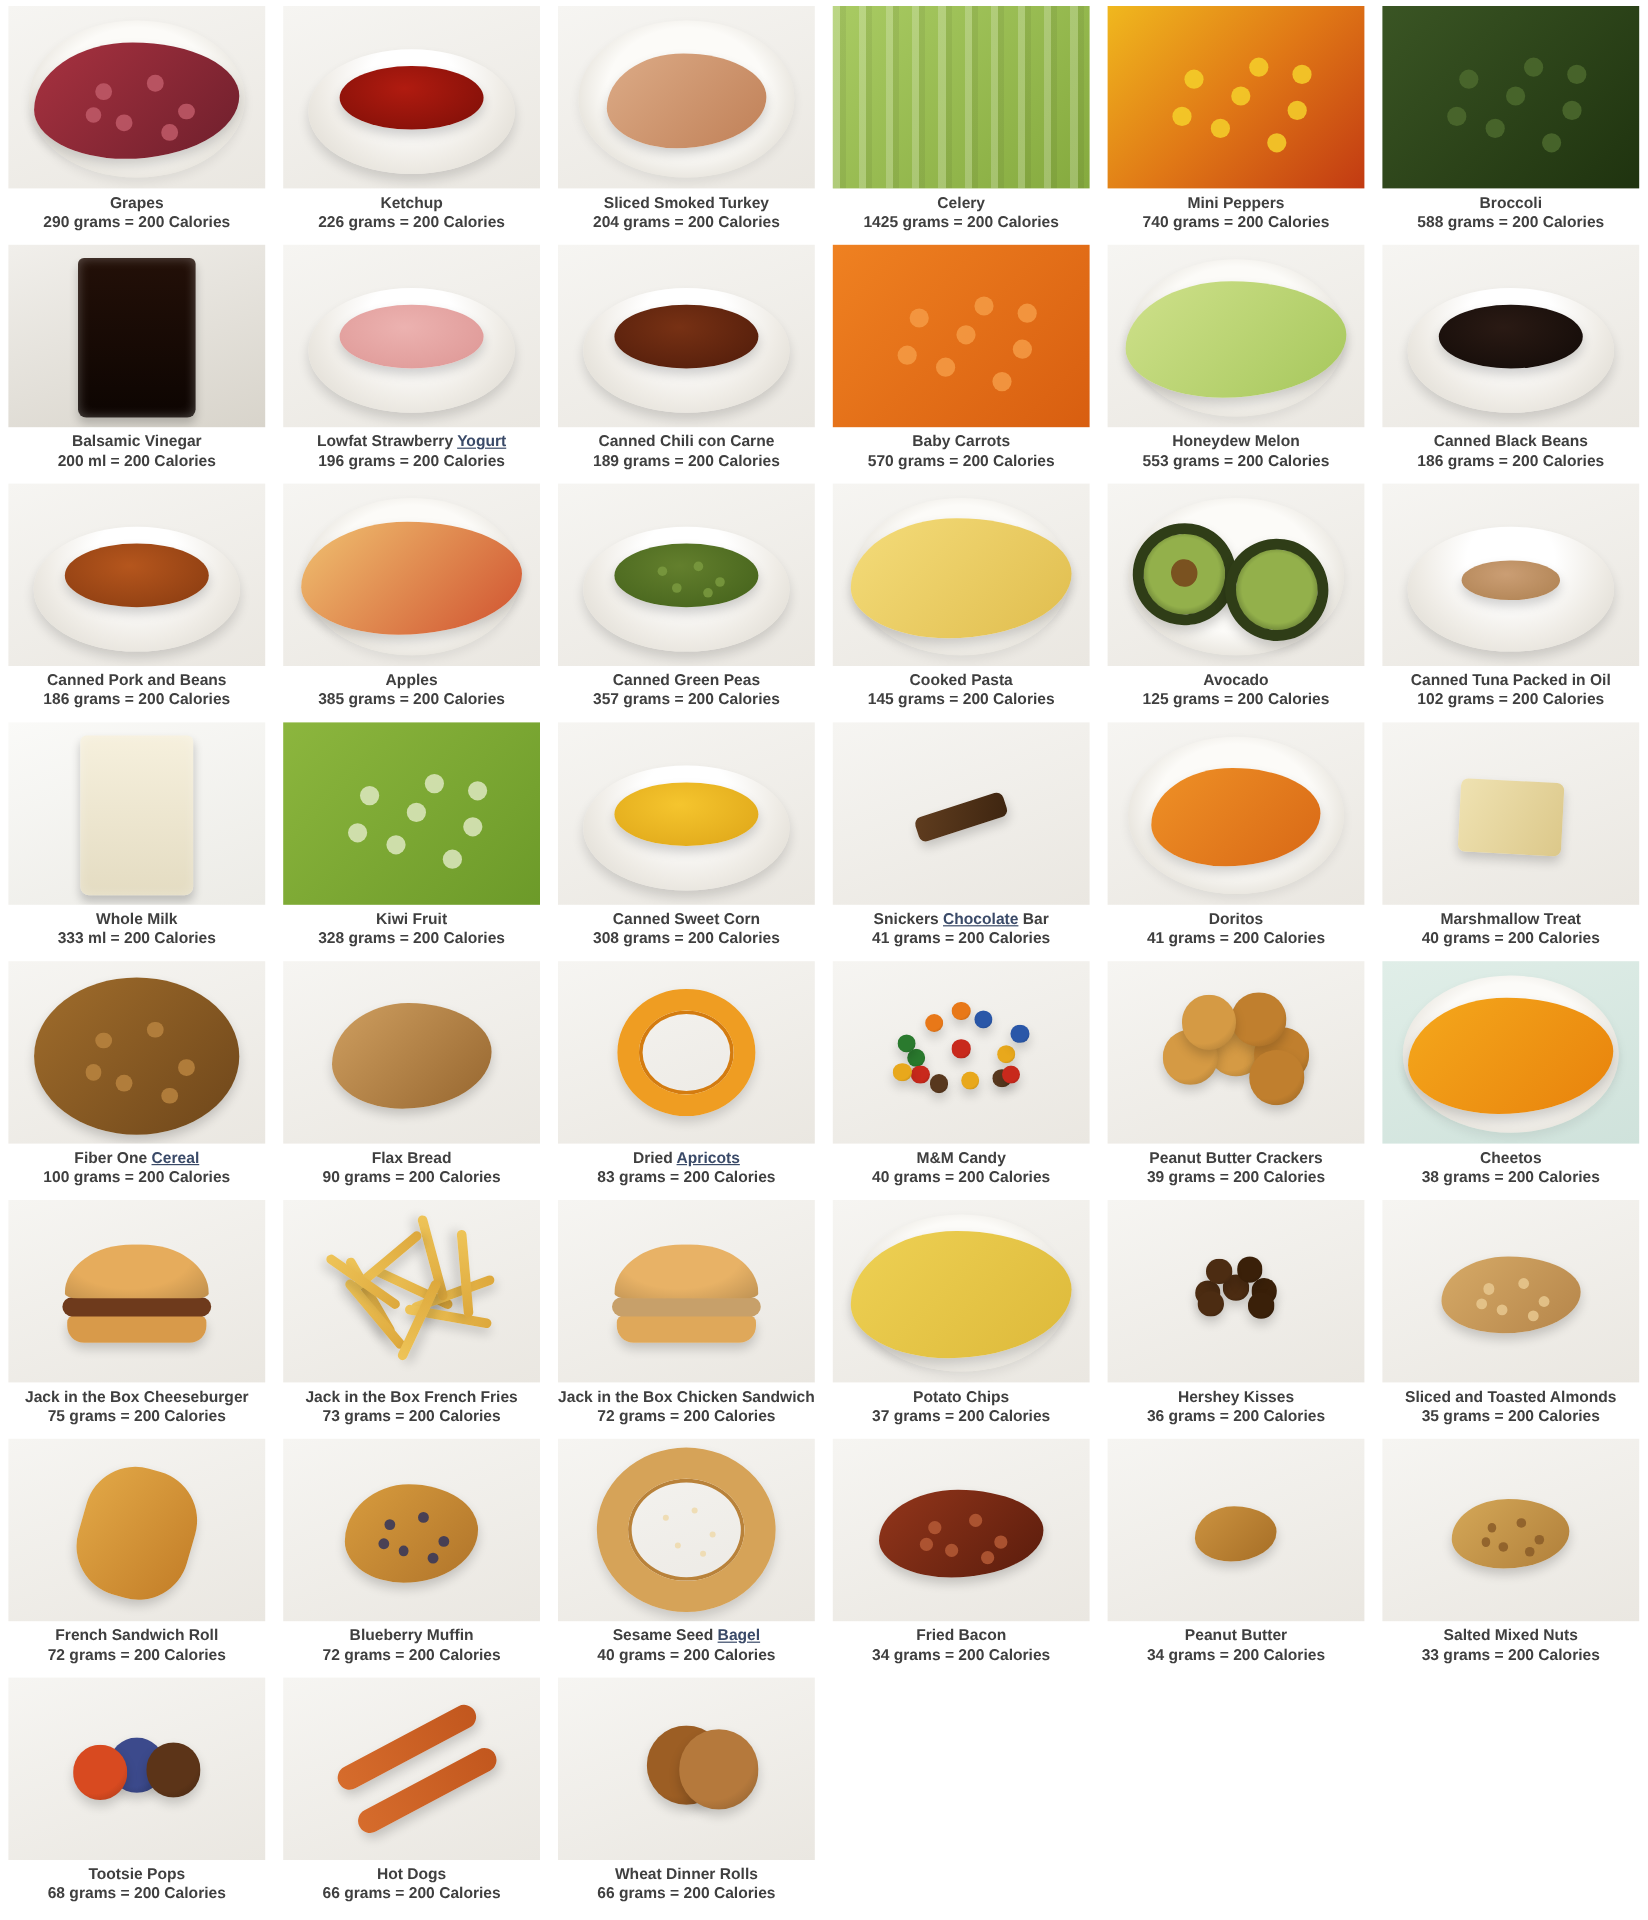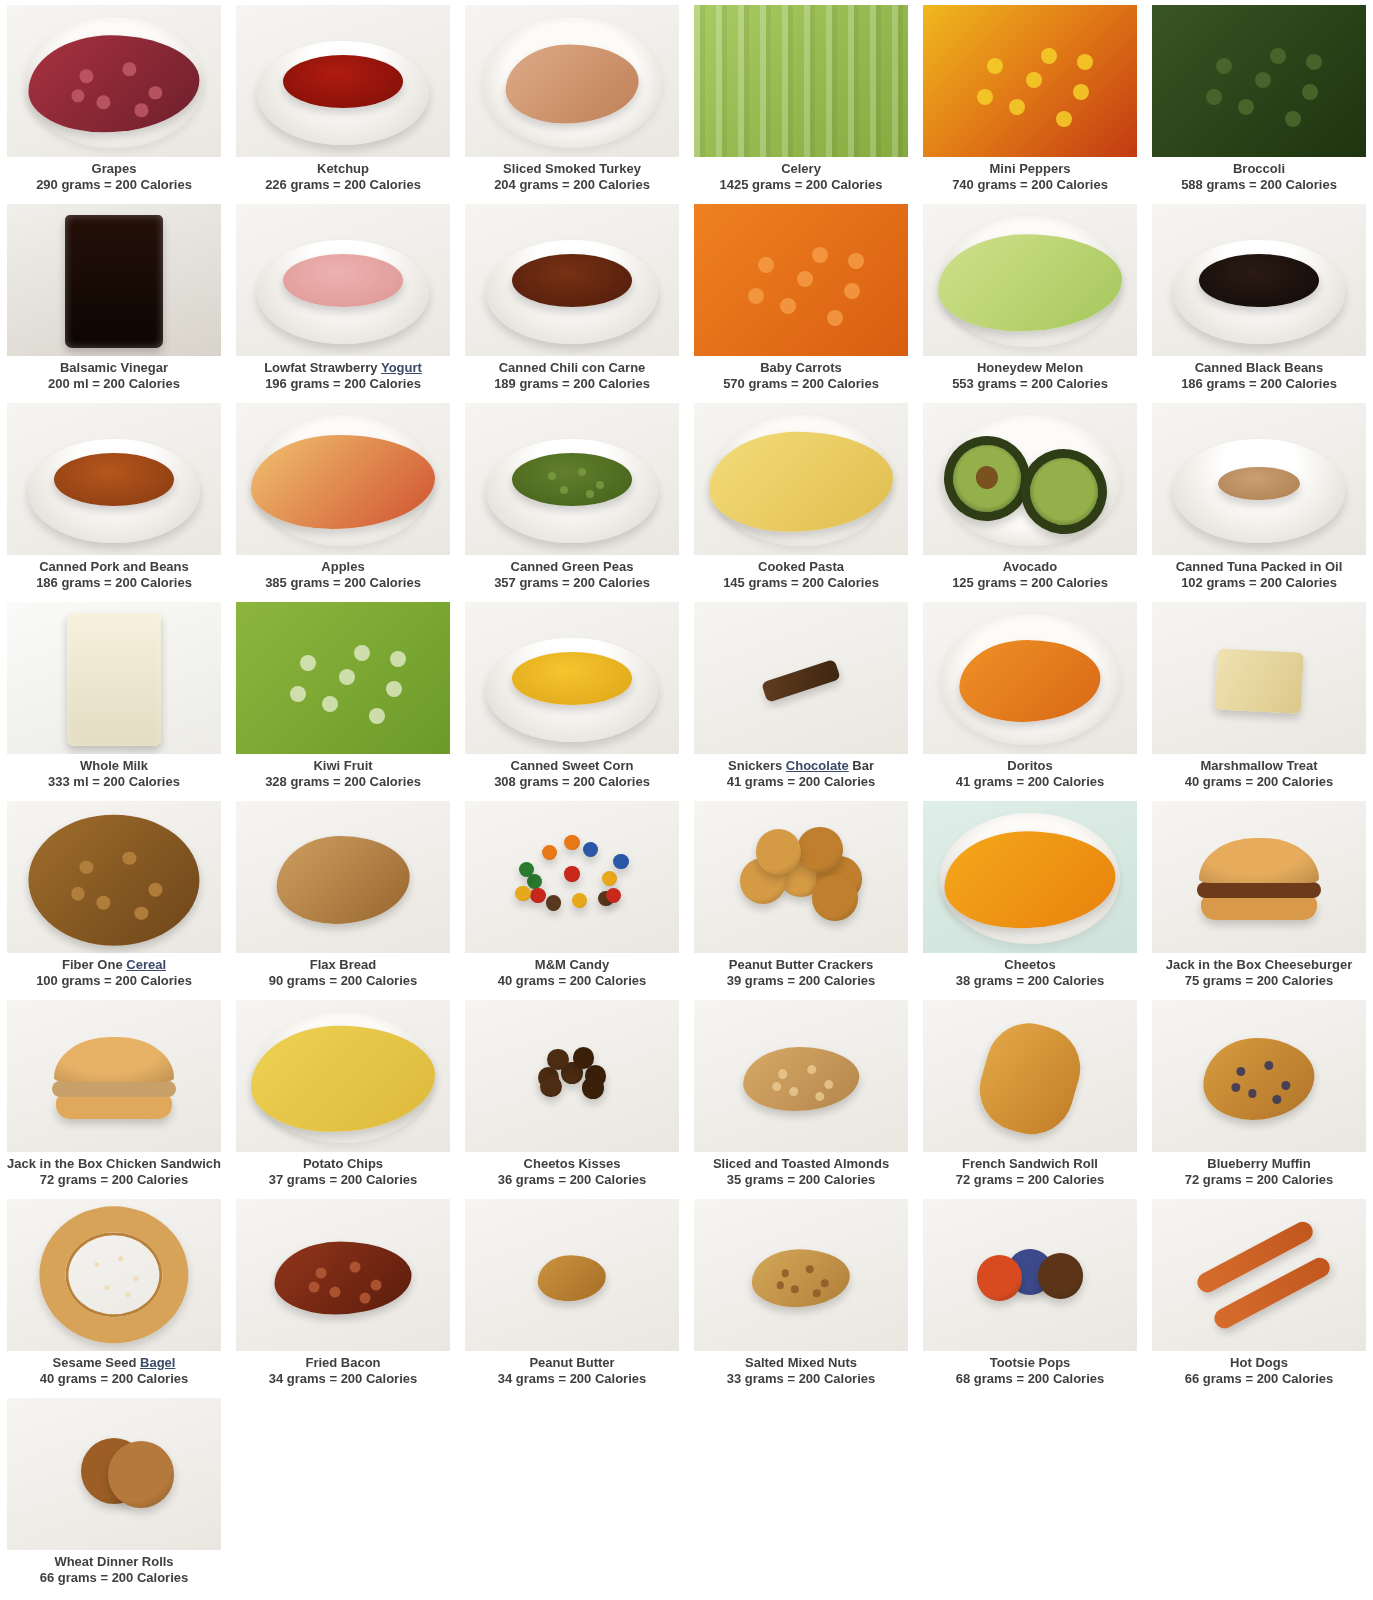--- a/index.html
+++ b/index.html
@@ -267,20 +267,27 @@
     </div>
     <div class="cell">
       <div class="photo" style="background: linear-gradient(160deg, rgb(246, 245, 242), rgb(234, 231, 225));">
         <div class="shadow" style="left: 50%; top: 52%; transform: translate(-50%, -50%); width: 132.68px; height: 88.16px; border-radius: 48% 52% 56% 44% / 58% 46% 54% 42%; background: linear-gradient(135deg, rgb(207, 159, 96), rgb(150, 102, 47));"></div>
       </div>
       <div class="cap"><span>Flax Bread</span></div>
       <div class="cap2">90 grams = 200 Calories</div>
     </div>
     <div class="cell">
       <div class="photo" style="background: linear-gradient(160deg, rgb(246, 245, 242), rgb(234, 231, 225));">
+        <div class="shadow" style="left: 50%; top: 50%; transform: translate(-50%, -50%); width: 115.04px; height: 105.837px; border-radius: 50%; border: 18px solid rgb(239, 157, 34); box-sizing: border-box; background: transparent; box-shadow: rgb(212, 124, 16) 0px 0px 0px 3px inset, rgba(0, 0, 0, 0.15) 0px 5px 9px;"></div>
+      </div>
+      <div class="cap"><span>Dried </span><span class="lnk">Apricots</span></div>
+      <div class="cap2">83 grams = 200 Calories</div>
+    </div>
+    <div class="cell">
+      <div class="photo" style="background: linear-gradient(160deg, rgb(246, 245, 242), rgb(234, 231, 225));">
         <div class="shadow" style="left: calc(50% - 7.6px); top: calc(48% - 7.6px); width: 15.2px; height: 15.2px; border-radius: 50%; background: radial-gradient(circle at 38% 32%, rgb(200, 41, 28) 62%, rgba(0, 0, 0, 0.25)) rgb(200, 41, 28);"></div>
         <div class="shadow" style="left: calc(67.64% - 7.6px); top: calc(51.192% - 7.6px); width: 15.2px; height: 15.2px; border-radius: 50%; background: radial-gradient(circle at 38% 32%, rgb(232, 168, 28) 62%, rgba(0, 0, 0, 0.25)) rgb(232, 168, 28);"></div>
         <div class="shadow" style="left: calc(32.36% - 7.6px); top: calc(52.788% - 7.6px); width: 15.2px; height: 15.2px; border-radius: 50%; background: radial-gradient(circle at 38% 32%, rgb(42, 122, 46) 62%, rgba(0, 0, 0, 0.25)) rgb(42, 122, 46);"></div>
         <div class="shadow" style="left: calc(58.82% - 7.6px); top: calc(32.04% - 7.6px); width: 15.2px; height: 15.2px; border-radius: 50%; background: radial-gradient(circle at 38% 32%, rgb(42, 87, 168) 62%, rgba(0, 0, 0, 0.25)) rgb(42, 87, 168);"></div>
         <div class="shadow" style="left: calc(39.416% - 7.6px); top: calc(33.636% - 7.6px); width: 15.2px; height: 15.2px; border-radius: 50%; background: radial-gradient(circle at 38% 32%, rgb(232, 120, 24) 62%, rgba(0, 0, 0, 0.25)) rgb(232, 120, 24);"></div>
         <div class="shadow" style="left: calc(65.876% - 7.6px); top: calc(63.96% - 7.6px); width: 15.2px; height: 15.2px; border-radius: 50%; background: radial-gradient(circle at 38% 32%, rgb(88, 56, 30) 62%, rgba(0, 0, 0, 0.25)) rgb(88, 56, 30);"></div>
         <div class="shadow" style="left: calc(34.124% - 7.6px); top: calc(62.364% - 7.6px); width: 15.2px; height: 15.2px; border-radius: 50%; background: radial-gradient(circle at 38% 32%, rgb(200, 41, 28) 62%, rgba(0, 0, 0, 0.25)) rgb(200, 41, 28);"></div>
         <div class="shadow" style="left: calc(53.528% - 7.6px); top: calc(65.556% - 7.6px); width: 15.2px; height: 15.2px; border-radius: 50%; background: radial-gradient(circle at 38% 32%, rgb(232, 168, 28) 62%, rgba(0, 0, 0, 0.25)) rgb(232, 168, 28);"></div>
         <div class="shadow" style="left: calc(28.832% - 7.6px); top: calc(44.808% - 7.6px); width: 15.2px; height: 15.2px; border-radius: 50%; background: radial-gradient(circle at 38% 32%, rgb(42, 122, 46) 62%, rgba(0, 0, 0, 0.25)) rgb(42, 122, 46);"></div>
         <div class="shadow" style="left: calc(72.932% - 7.6px); top: calc(40.02% - 7.6px); width: 15.2px; height: 15.2px; border-radius: 50%; background: radial-gradient(circle at 38% 32%, rgb(42, 87, 168) 62%, rgba(0, 0, 0, 0.25)) rgb(42, 87, 168);"></div>
@@ -316,20 +323,36 @@
       <div class="photo" style="background: linear-gradient(160deg, rgb(246, 245, 242), rgb(234, 231, 225));">
         <div class="shadow" style="left: 23%; bottom: 22%; width: 54%; height: 15%; border-radius: 6px 6px 14px 14px; background: linear-gradient(rgb(216, 154, 74), rgb(216, 154, 74));"></div>
         <div style="left: 21%; bottom: 36%; width: 58%; height: 11%; border-radius: 8px; background: rgb(110, 58, 28);"></div>
         <div style="left: 22%; bottom: 46%; width: 56%; height: 30%; border-radius: 50% 50% 10% 10% / 95% 95% 10% 10%; background: radial-gradient(at 45% 20%, rgb(230, 172, 92) 55%, rgba(0, 0, 0, 0.18)) rgb(230, 172, 92);"></div>
       </div>
       <div class="cap"><span>Jack in the Box Cheeseburger</span></div>
       <div class="cap2">75 grams = 200 Calories</div>
     </div>
     <div class="cell">
       <div class="photo" style="background: linear-gradient(160deg, rgb(246, 245, 242), rgb(234, 231, 225));">
+        <div class="shadow" style="left: calc(50% - 36.38px); top: calc(48% - 4.18px); width: 72.76px; height: 8.36px; border-radius: 8.36px; background: linear-gradient(90deg, rgb(238, 196, 88), rgb(221, 168, 60)); transform: rotate(25deg);"></div>
+        <div class="shadow" style="left: calc(66% - 36.38px); top: calc(51.2% - 4.18px); width: 72.76px; height: 8.36px; border-radius: 8.36px; background: linear-gradient(90deg, rgb(238, 196, 88), rgb(221, 168, 60)); transform: rotate(-20deg);"></div>
+        <div class="shadow" style="left: calc(34% - 36.38px); top: calc(52.8% - 4.18px); width: 72.76px; height: 8.36px; border-radius: 8.36px; background: linear-gradient(90deg, rgb(238, 196, 88), rgb(221, 168, 60)); transform: rotate(60deg);"></div>
+        <div class="shadow" style="left: calc(58% - 36.38px); top: calc(32% - 4.18px); width: 72.76px; height: 8.36px; border-radius: 8.36px; background: linear-gradient(90deg, rgb(238, 196, 88), rgb(221, 168, 60)); transform: rotate(75deg);"></div>
+        <div class="shadow" style="left: calc(40.4% - 36.38px); top: calc(33.6% - 4.18px); width: 72.76px; height: 8.36px; border-radius: 8.36px; background: linear-gradient(90deg, rgb(238, 196, 88), rgb(221, 168, 60)); transform: rotate(-40deg);"></div>
+        <div class="shadow" style="left: calc(64.4% - 36.38px); top: calc(64% - 4.18px); width: 72.76px; height: 8.36px; border-radius: 8.36px; background: linear-gradient(90deg, rgb(238, 196, 88), rgb(221, 168, 60)); transform: rotate(10deg);"></div>
+        <div class="shadow" style="left: calc(35.6% - 36.38px); top: calc(62.4% - 4.18px); width: 72.76px; height: 8.36px; border-radius: 8.36px; background: linear-gradient(90deg, rgb(238, 196, 88), rgb(221, 168, 60)); transform: rotate(50deg);"></div>
+        <div class="shadow" style="left: calc(53.2% - 36.38px); top: calc(65.6% - 4.18px); width: 72.76px; height: 8.36px; border-radius: 8.36px; background: linear-gradient(90deg, rgb(238, 196, 88), rgb(221, 168, 60)); transform: rotate(-65deg);"></div>
+        <div class="shadow" style="left: calc(30.8% - 36.38px); top: calc(44.8% - 4.18px); width: 72.76px; height: 8.36px; border-radius: 8.36px; background: linear-gradient(90deg, rgb(238, 196, 88), rgb(221, 168, 60)); transform: rotate(35deg);"></div>
+        <div class="shadow" style="left: calc(70.8% - 36.38px); top: calc(40% - 4.18px); width: 72.76px; height: 8.36px; border-radius: 8.36px; background: linear-gradient(90deg, rgb(238, 196, 88), rgb(221, 168, 60)); transform: rotate(85deg);"></div>
+      </div>
+      <div class="cap"><span>Jack in the Box French Fries</span></div>
+      <div class="cap2">73 grams = 200 Calories</div>
+    </div>
+    <div class="cell">
+      <div class="photo" style="background: linear-gradient(160deg, rgb(246, 245, 242), rgb(234, 231, 225));">
         <div class="shadow" style="left: 23%; bottom: 22%; width: 54%; height: 15%; border-radius: 6px 6px 14px 14px; background: linear-gradient(rgb(223, 168, 90), rgb(223, 168, 90));"></div>
         <div style="left: 21%; bottom: 36%; width: 58%; height: 11%; border-radius: 8px; background: rgb(199, 160, 106);"></div>
         <div style="left: 22%; bottom: 46%; width: 56%; height: 30%; border-radius: 50% 50% 10% 10% / 95% 95% 10% 10%; background: radial-gradient(at 45% 20%, rgb(232, 178, 102) 55%, rgba(0, 0, 0, 0.18)) rgb(232, 178, 102);"></div>
       </div>
       <div class="cap"><span>Jack in the Box Chicken Sandwich</span></div>
       <div class="cap2">72 grams = 200 Calories</div>
     </div>
     <div class="cell">
       <div class="photo" style="background: linear-gradient(160deg, rgb(246, 245, 242), rgb(234, 231, 225));">
         <div class="plate"></div>
@@ -341,21 +364,21 @@
     <div class="cell">
       <div class="photo" style="background: linear-gradient(160deg, rgb(246, 245, 242), rgb(234, 231, 225));">
         <div class="shadow" style="left: calc(50% - 10.64px); top: calc(48% - 10.64px); width: 21.28px; height: 21.28px; border-radius: 50%; background: radial-gradient(circle at 38% 32%, rgb(76, 44, 18) 62%, rgba(0, 0, 0, 0.25)) rgb(76, 44, 18);"></div>
         <div class="shadow" style="left: calc(60.92% - 10.64px); top: calc(49.976% - 10.64px); width: 21.28px; height: 21.28px; border-radius: 50%; background: radial-gradient(circle at 38% 32%, rgb(58, 32, 9) 62%, rgba(0, 0, 0, 0.25)) rgb(58, 32, 9);"></div>
         <div class="shadow" style="left: calc(39.08% - 10.64px); top: calc(50.964% - 10.64px); width: 21.28px; height: 21.28px; border-radius: 50%; background: radial-gradient(circle at 38% 32%, rgb(76, 44, 18) 62%, rgba(0, 0, 0, 0.25)) rgb(76, 44, 18);"></div>
         <div class="shadow" style="left: calc(55.46% - 10.64px); top: calc(38.12% - 10.64px); width: 21.28px; height: 21.28px; border-radius: 50%; background: radial-gradient(circle at 38% 32%, rgb(58, 32, 9) 62%, rgba(0, 0, 0, 0.25)) rgb(58, 32, 9);"></div>
         <div class="shadow" style="left: calc(43.448% - 10.64px); top: calc(39.108% - 10.64px); width: 21.28px; height: 21.28px; border-radius: 50%; background: radial-gradient(circle at 38% 32%, rgb(76, 44, 18) 62%, rgba(0, 0, 0, 0.25)) rgb(76, 44, 18);"></div>
         <div class="shadow" style="left: calc(59.828% - 10.64px); top: calc(57.88% - 10.64px); width: 21.28px; height: 21.28px; border-radius: 50%; background: radial-gradient(circle at 38% 32%, rgb(58, 32, 9) 62%, rgba(0, 0, 0, 0.25)) rgb(58, 32, 9);"></div>
         <div class="shadow" style="left: calc(40.172% - 10.64px); top: calc(56.892% - 10.64px); width: 21.28px; height: 21.28px; border-radius: 50%; background: radial-gradient(circle at 38% 32%, rgb(76, 44, 18) 62%, rgba(0, 0, 0, 0.25)) rgb(76, 44, 18);"></div>
       </div>
-      <div class="cap"><span>Cheetos Kisses</span></div>
+      <div class="cap"><span>Hershey Kisses</span></div>
       <div class="cap2">36 grams = 200 Calories</div>
     </div>
     <div class="cell">
       <div class="photo" style="background: linear-gradient(160deg, rgb(246, 245, 242), rgb(234, 231, 225));">
         <div class="shadow" style="left: 50%; top: 52%; transform: translate(-50%, -50%); width: 115.56px; height: 63.84px; border-radius: 48% 52% 56% 44% / 58% 46% 54% 42%; background: linear-gradient(135deg, rgb(214, 170, 103), rgb(181, 133, 74));">
           <div style="left: 30%; top: 35%; width: 9.2448px; height: 9.2448px; border-radius: 50%; background: rgb(232, 200, 143); opacity: 0.85;"></div>
           <div style="left: 55%; top: 28%; width: 9.2448px; height: 9.2448px; border-radius: 50%; background: rgb(232, 200, 143); opacity: 0.85;"></div>
           <div style="left: 70%; top: 52%; width: 9.2448px; height: 9.2448px; border-radius: 50%; background: rgb(232, 200, 143); opacity: 0.85;"></div>
           <div style="left: 40%; top: 62%; width: 9.2448px; height: 9.2448px; border-radius: 50%; background: rgb(232, 200, 143); opacity: 0.85;"></div>
           <div style="left: 62%; top: 70%; width: 9.2448px; height: 9.2448px; border-radius: 50%; background: rgb(232, 200, 143); opacity: 0.85;"></div>

